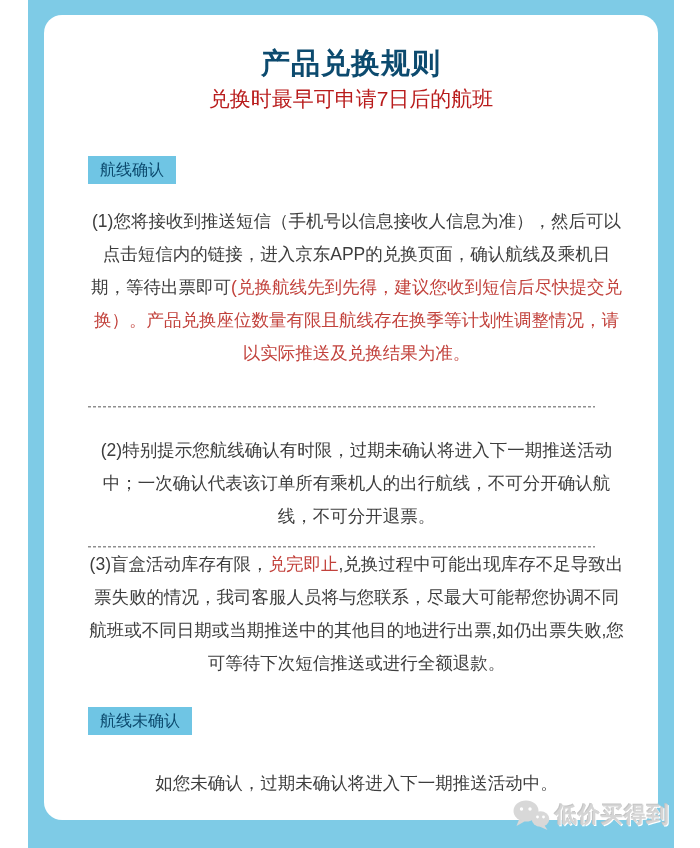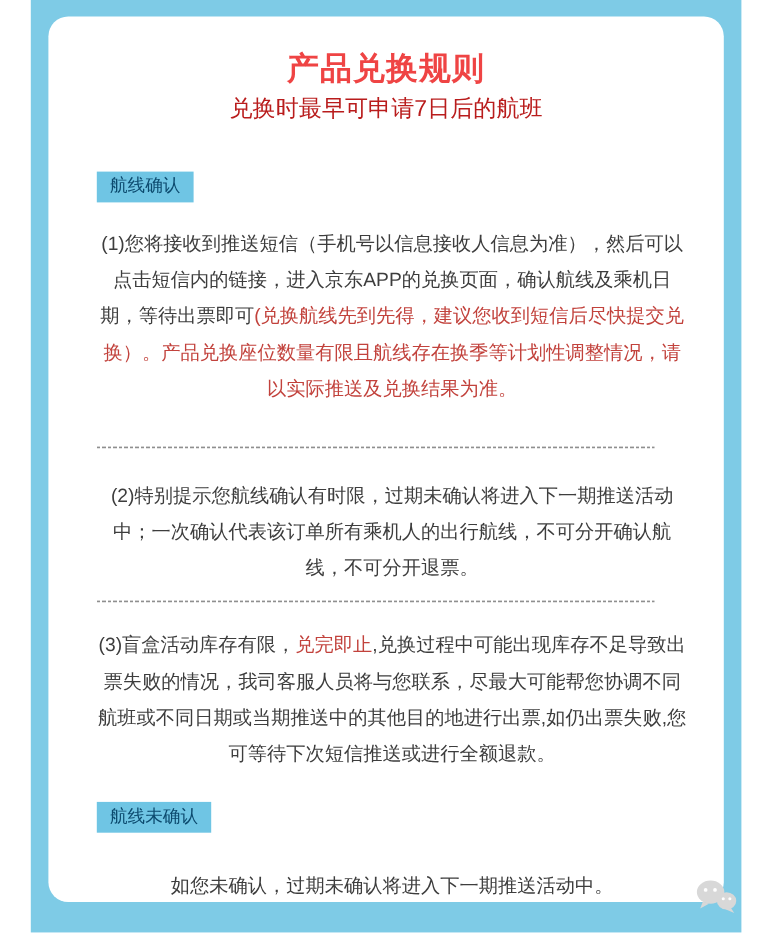--- a/index.html
+++ b/index.html
@@ -32,21 +32,21 @@
     background: #ffffff;
     border-radius: 18px;
     padding-top: 33px;
   }
 
   .title {
     text-align: center;
     font-size: 29px;
     line-height: 30px;
     font-weight: bold;
-    color: #ef4444;
+    color: #0c4a6e;
     letter-spacing: 1px;
   }
 
   .subtitle {
     margin-top: 8px;
     text-align: center;
     font-size: 21px;
     line-height: 26px;
     font-weight: normal;
     color: #b91c1c;
@@ -68,21 +68,21 @@
     width: 537px;
     margin-left: 44px;
     font-size: 17.5px;
     line-height: 33px;
     color: #3d3d3d;
     word-break: break-all;
     text-align: center;
   }
   .p1 { margin-top: 21px; }
   .p2 { margin-top: 26px; }
-  .p3 { margin-top: 22px; }
+  .p3 { }
   .p-final { margin-top: 32px; }
 
   .red { color: #c2423c; }
 
   .divider {
     width: 507px;
     height: 2px;
     margin-left: 44px;
     background: repeating-linear-gradient(90deg, #8f8f8f 0 3px, transparent 3px 5px);
     background-size: 100% 1.5px;
@@ -147,15 +147,16 @@
     <svg width="38" height="32" viewBox="0 0 38 32" aria-hidden="true">
       <ellipse cx="14" cy="12" rx="12.5" ry="10.5" fill="#d8d8d8"></ellipse>
       <polygon points="7,20.5 4.5,27 12.5,22.5" fill="#d8d8d8"></polygon>
       <circle cx="9.5" cy="10" r="1.7" fill="#ffffff"></circle>
       <circle cx="18" cy="10" r="1.7" fill="#ffffff"></circle>
       <ellipse cx="28.5" cy="20" rx="8.8" ry="7.8" fill="#d8d8d8"></ellipse>
       <polygon points="32.5,26.5 35.5,31 27.5,27.5" fill="#d8d8d8"></polygon>
       <circle cx="25.5" cy="18" r="1.4" fill="#ffffff"></circle>
       <circle cx="31.5" cy="18" r="1.4" fill="#ffffff"></circle>
     </svg>
+    <span class="watermark-text">低价买得到</span>
   </div>
 
 </div>
 
 </body></html>

